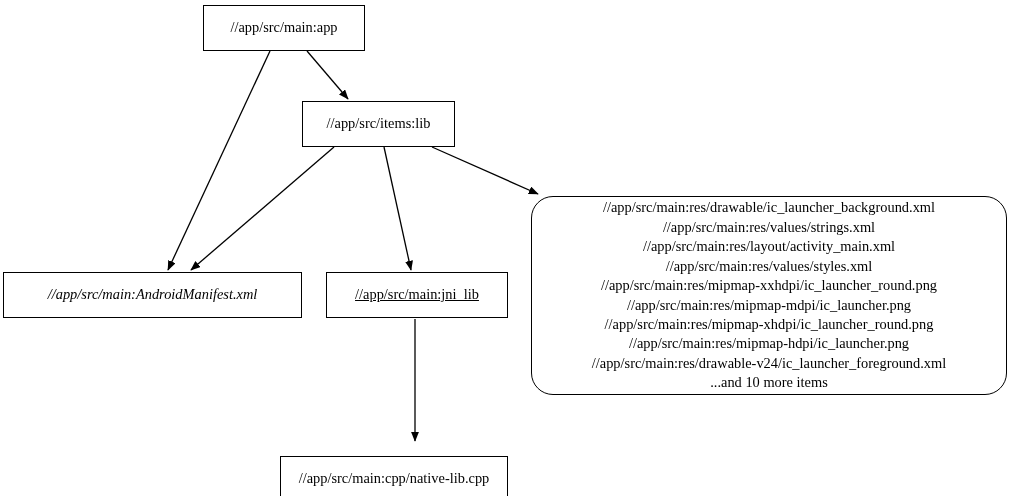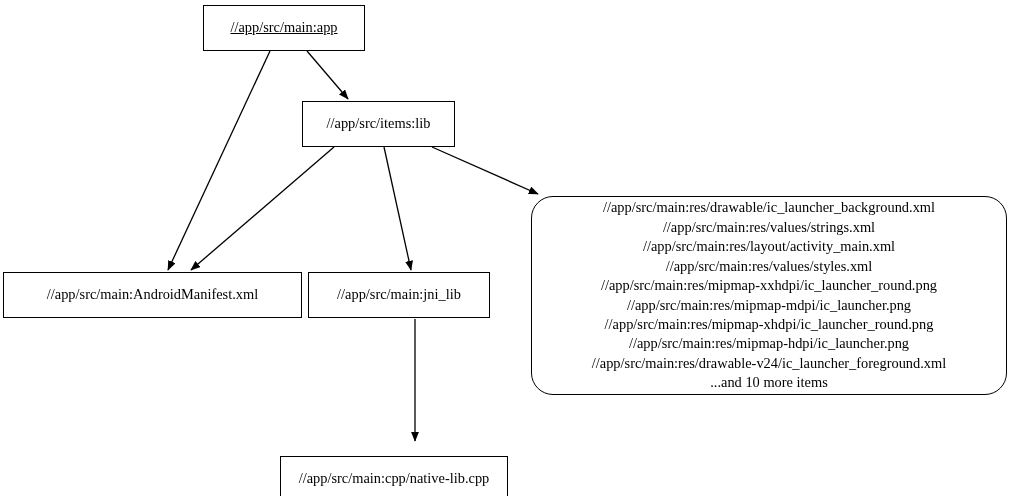--- a/index.html
+++ b/index.html
@@ -42,24 +42,24 @@
     line-height: 19.4px;
     white-space: pre;
     color: #000000;
   }
   .node-label {
     display: block;
     width: 100%;
     text-align: center;
     white-space: pre;
   }
-  #node-app        { left: 203px; top: 5px;   width: 162px; height: 46px; text-decoration: underline; }
+  #node-app        { left: 203px; top: 5px;   width: 162px; height: 46px; }
   #node-lib        { left: 302px; top: 101px; width: 153px; height: 46px; }
-  #node-manifest   { left: 3px;   top: 272px; width: 299px; height: 46px; }
-  #node-jnilib     { left: 308px; top: 272px; width: 182px; height: 46px; }
+  #node-manifest   { left: 3px;   top: 272px; width: 299px; height: 46px; font-style: italic; }
+  #node-jnilib     { left: 326px; top: 272px; width: 182px; height: 46px; text-decoration: underline; }
   #node-resources  { left: 531px; top: 196px; width: 476px; height: 199px;
                      align-items: center; border-radius: 22px; }
   #node-cpp        { left: 280px; top: 443px; width: 228px; height: 46px; margin-top: 13px; }
 </style>
 </head>
 <body>
 
 <div id="graph-canvas">
 
   <svg id="edge-layer" width="1018" height="496" viewBox="0 0 1018 496" xmlns="http://www.w3.org/2000/svg">

